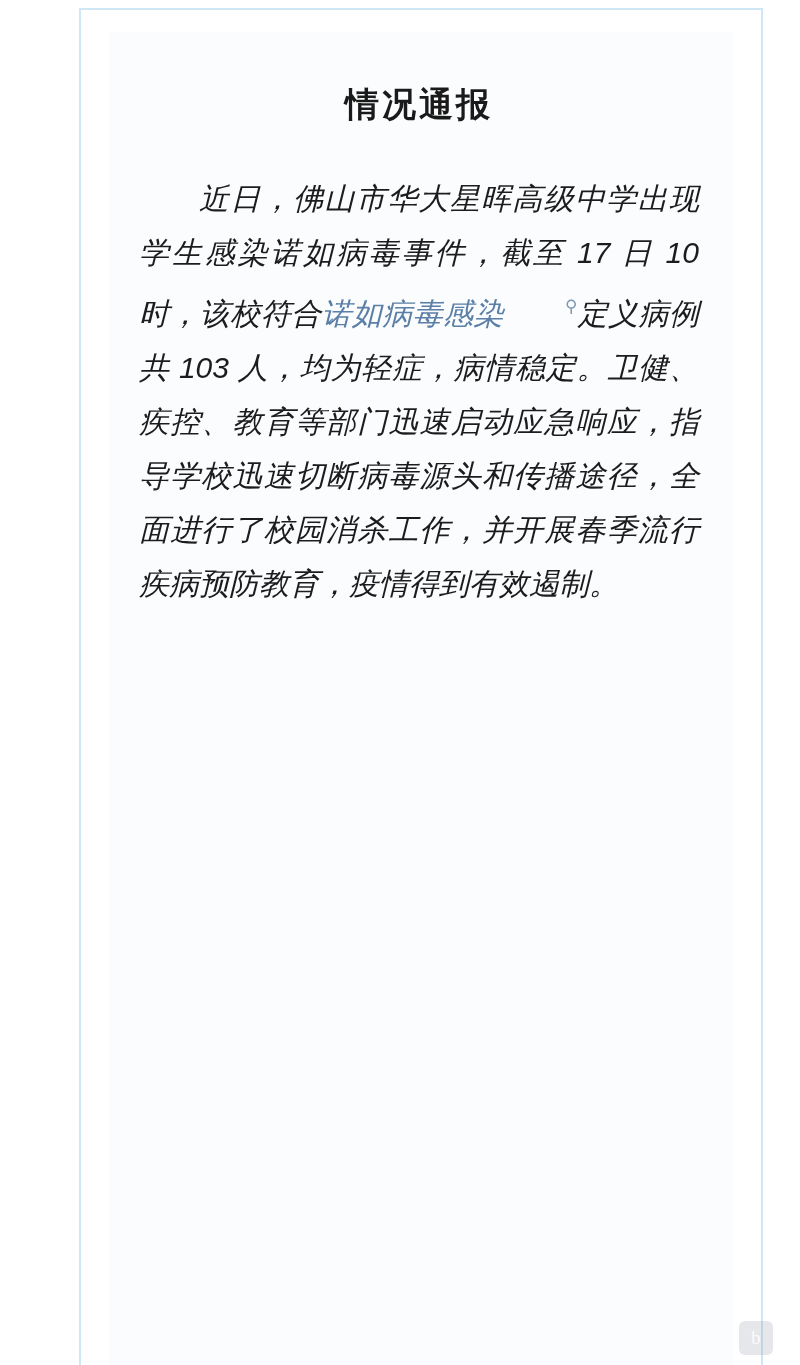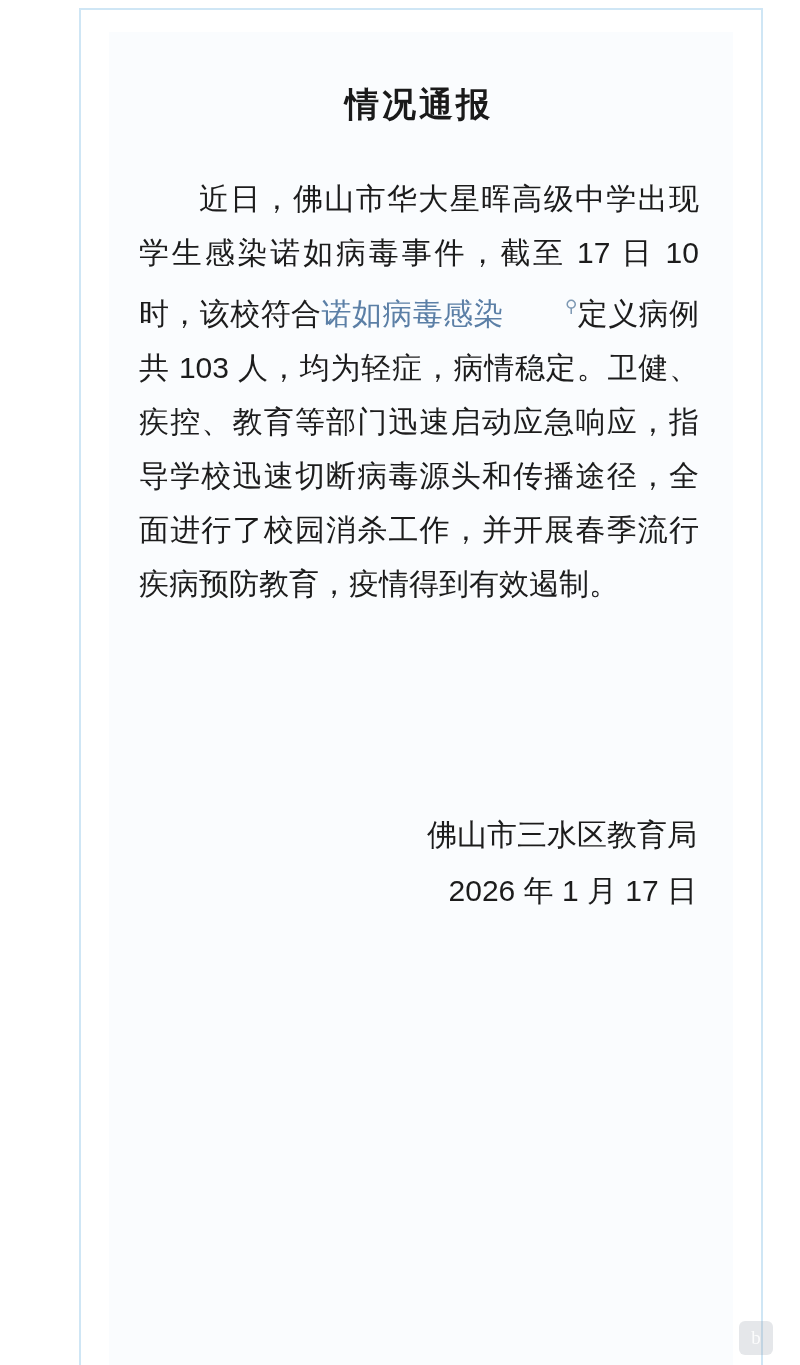--- a/index.html
+++ b/index.html
@@ -63,20 +63,21 @@
     font-size: 30px;
     line-height: 54px;
     color: #1c1c1c;
     text-align: justify;
     text-justify: inter-character;
     margin: 0 0 12px 0;
     letter-spacing: 0px;
   }
   .para.indent {
     text-indent: 60px;
+    font-style: italic;
   }
   .gap {
     height: 54px;
   }
   .link {
     color: #5b7fa6;
   }
   .search-mark {
     display: inline-block;
     color: #7d98b3;
@@ -130,23 +131,19 @@
 
   <div class="doc">
 
     <div class="doc-title">情况通报</div>
 
     <p class="para indent"><span>近日，佛山市华大星晖高级中学出现学生感染诺如病毒事件，截至 17 日 10 时，该校符合</span><span class="link">诺如病毒感染</span><span class="search-mark">⚲</span><span>定义病例共 103 人，均为轻症，病情稳定。卫健、疾控、教育等部门迅速启动应急响应，指导学校迅速切断病毒源头和传播途径，全面进行了校园消杀工作，并开展春季流行疾病预防教育，疫情得到有效遏制。</span></p>
 
     <div class="gap"></div>
 
 
-    <div class="sign">
-      <div>佛山市三水区教育局</div>
-      <div>2026 年 1 月 17 日</div>
-    </div>
 
   </div>
 
   <div class="scrollbar"></div>
   <div class="watermark">b</div>
 
 </div>
 
 </body></html>

